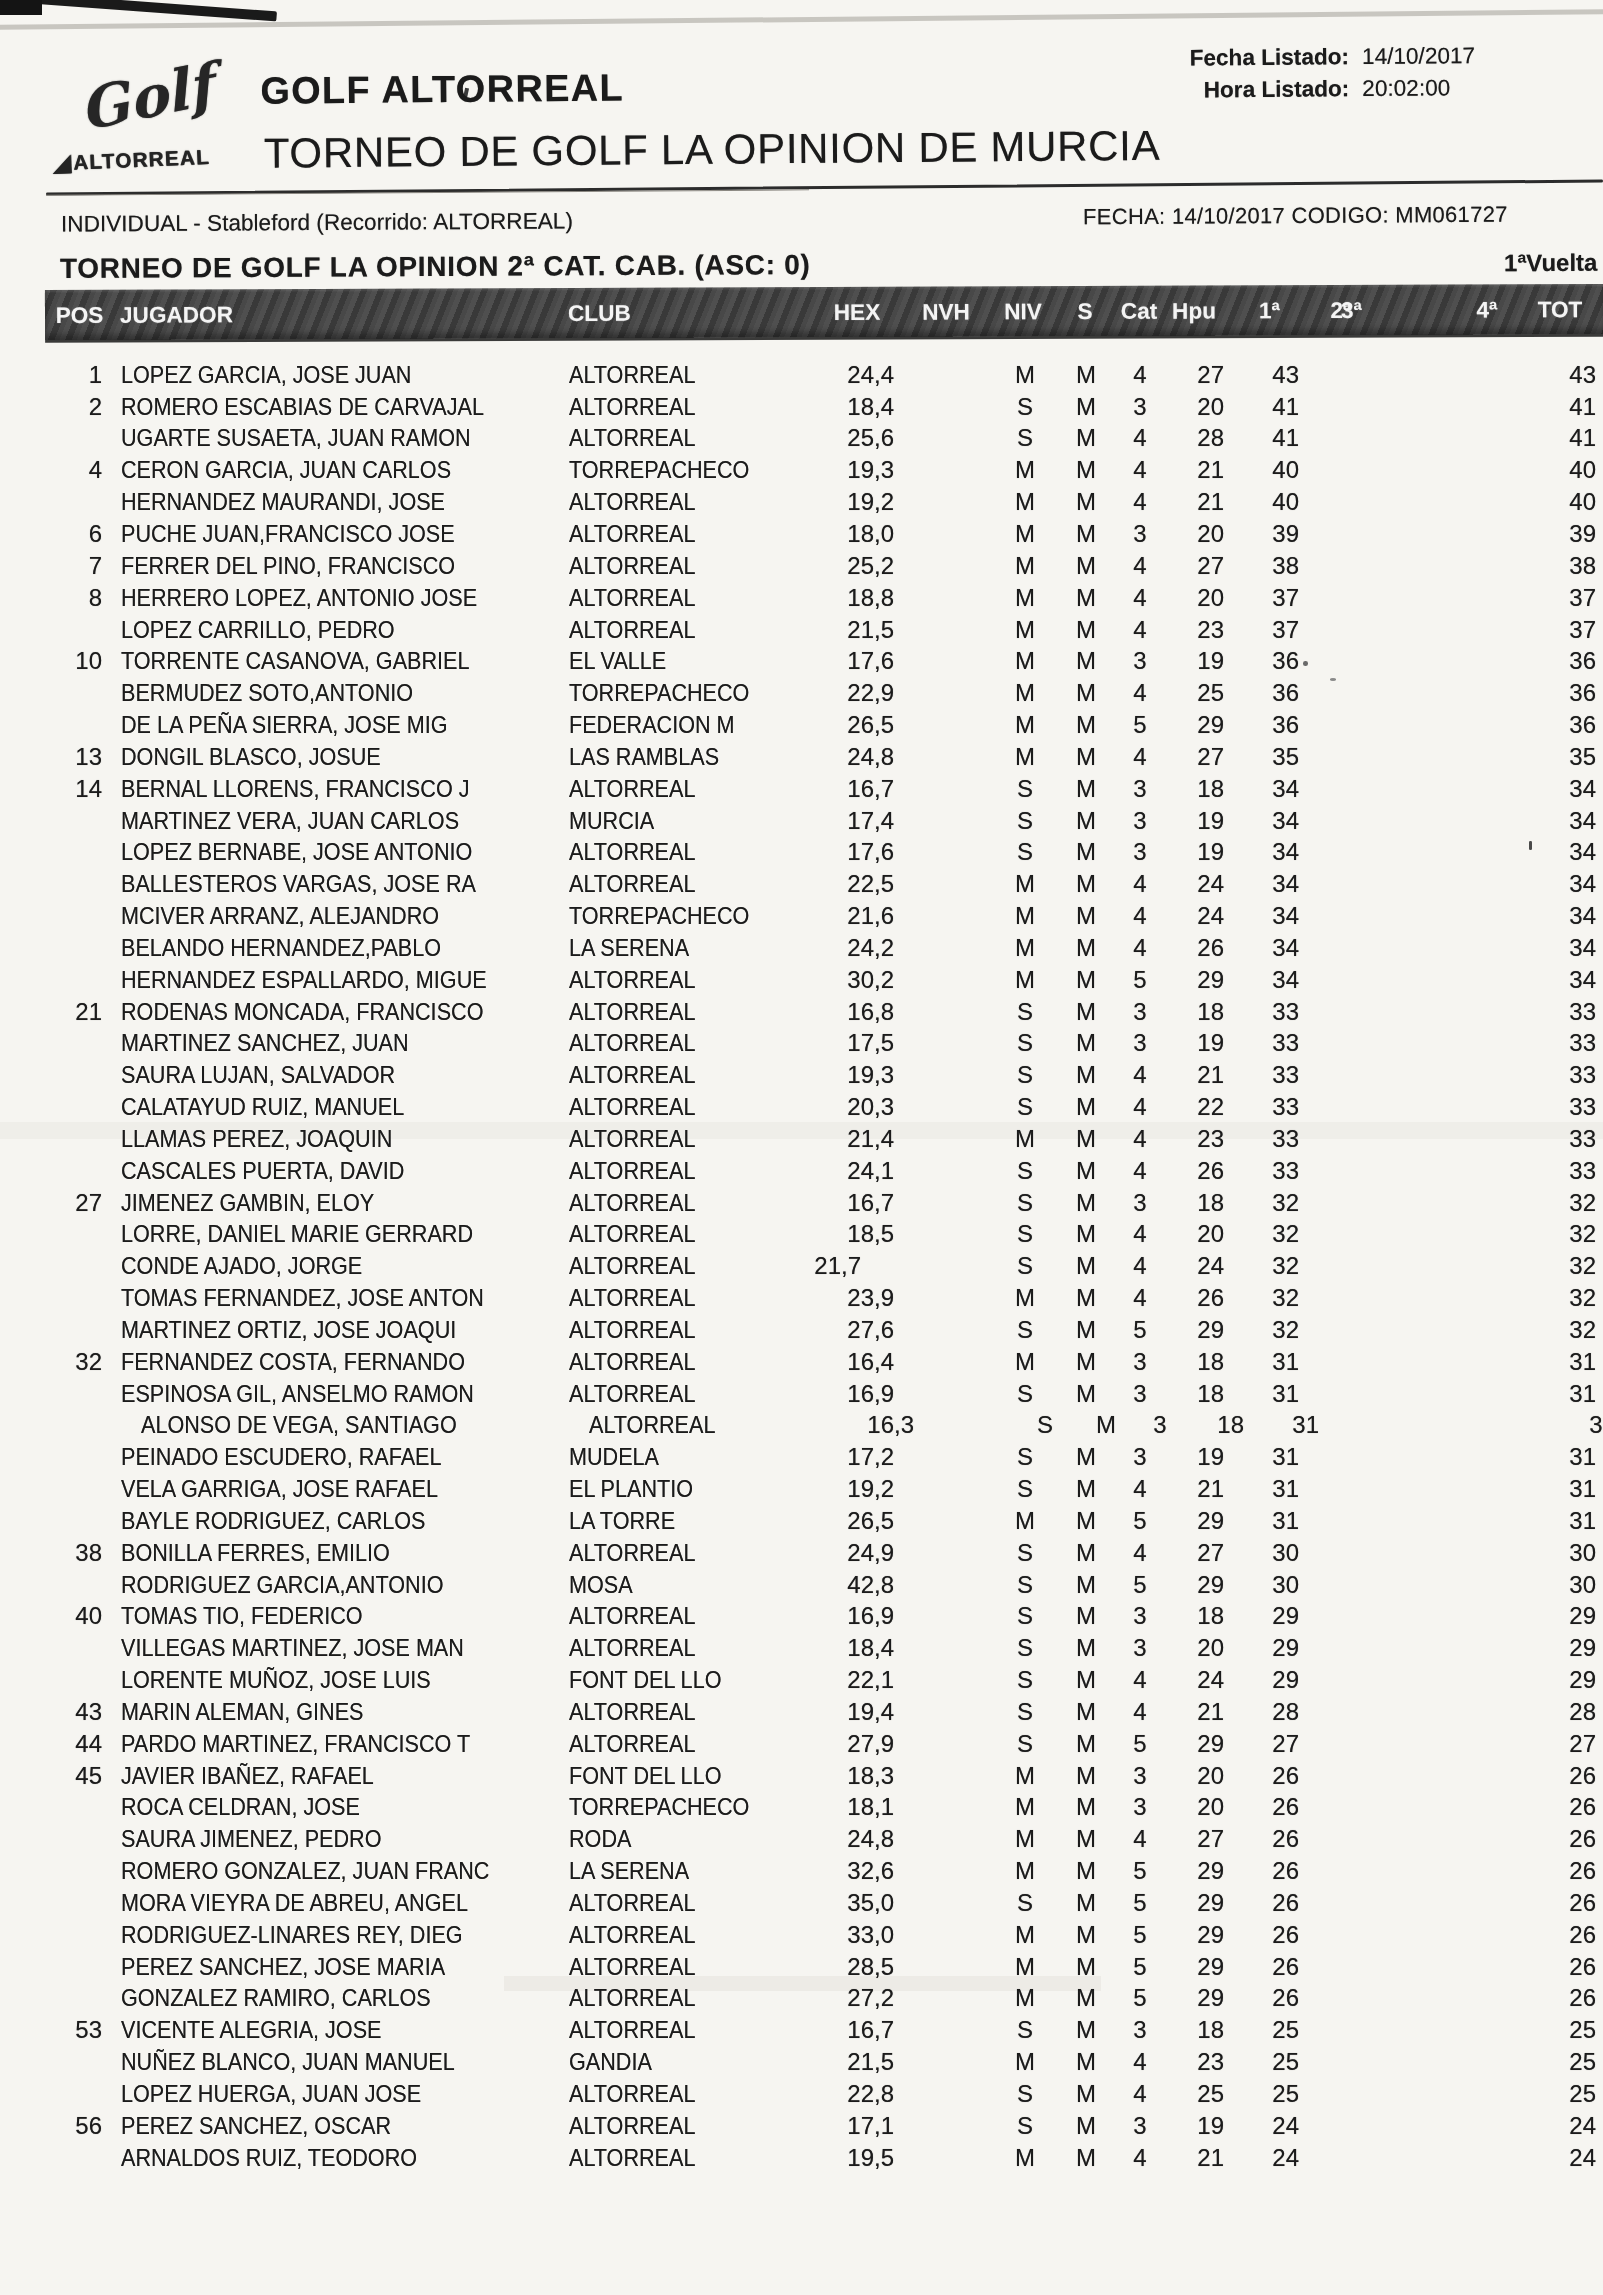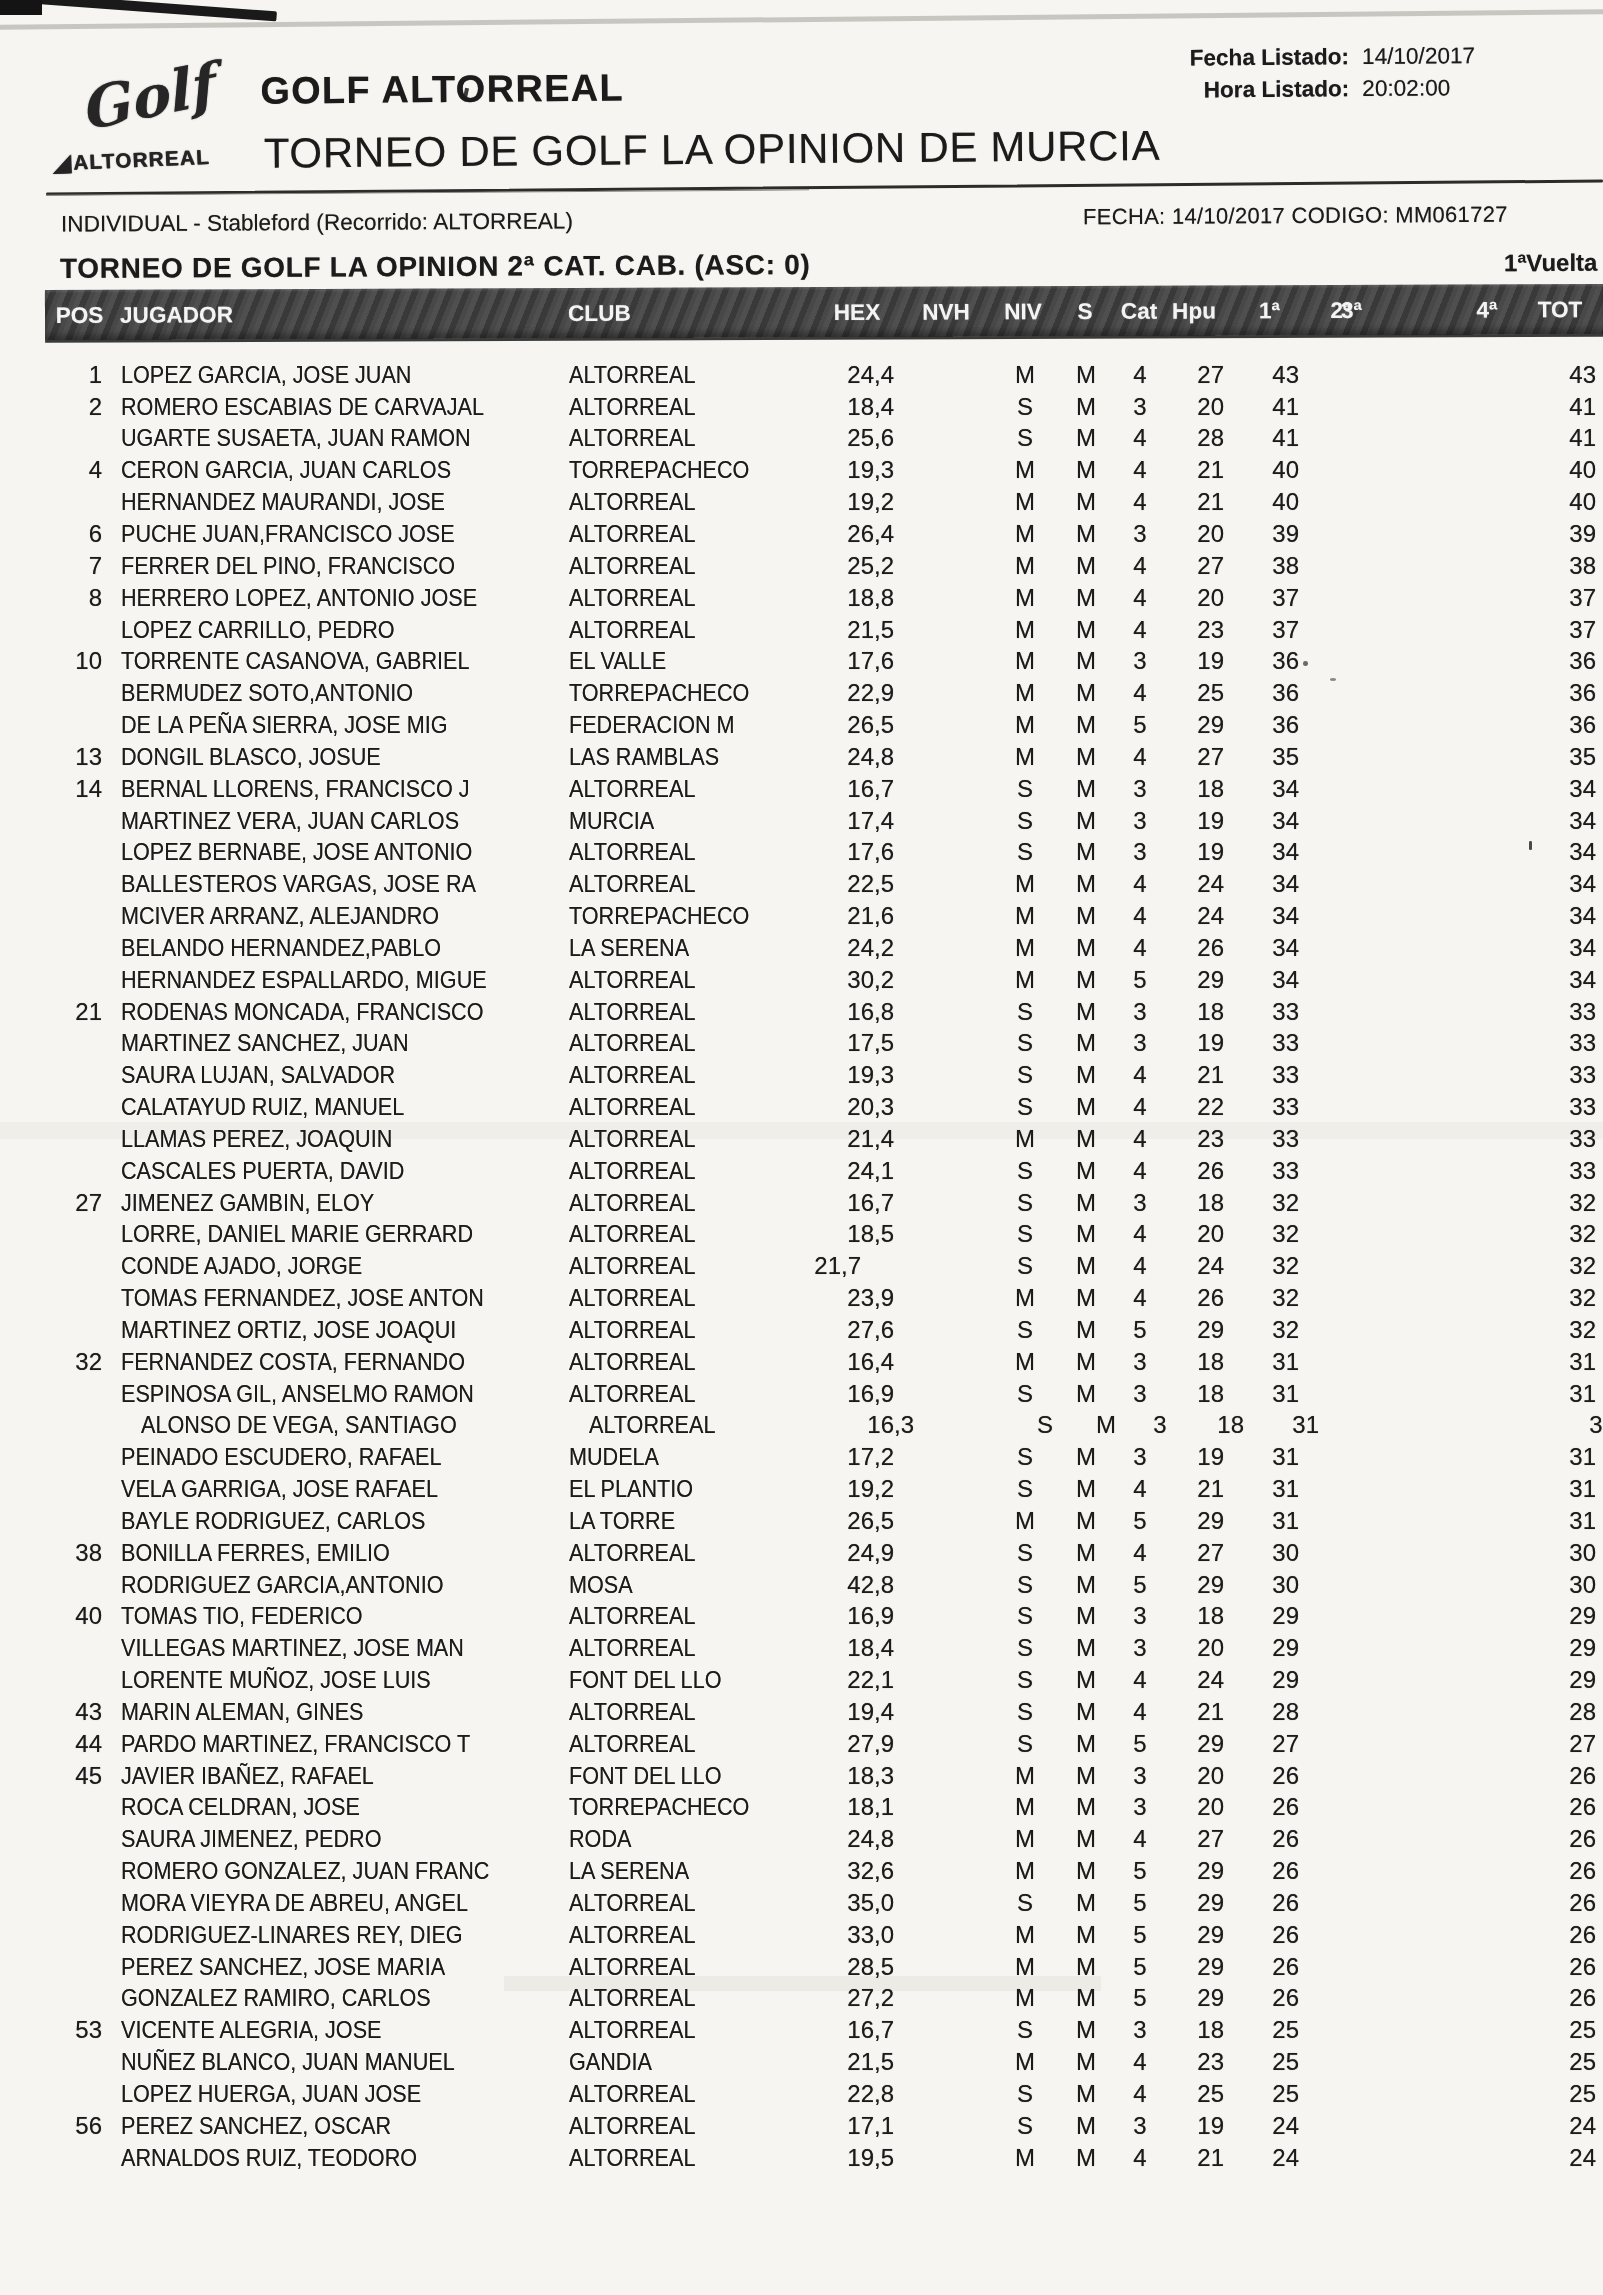--- a/index.html
+++ b/index.html
@@ -195,21 +195,21 @@
         <span class="tcell" style="left: 1242px; width: 57px; text-align: right;">40</span>
         <span class="tcell" style="left: 1317px; width: 53px; text-align: right;"></span>
         <span class="tcell" style="left: 1390px; width: 53px; text-align: right;"></span>
         <span class="tcell" style="left: 1462px; width: 53px; text-align: right;"></span>
         <span class="tcell" style="left: 1527px; width: 69px; text-align: right;">40</span>
       </div>
       <div class="trow" style="top: 518px;">
         <span class="tcell" style="left: 48px; width: 54px; text-align: right;">6</span>
         <span class="tcell cond" style="left: 121px; width: 438px; text-align: left;">PUCHE JUAN,FRANCISCO JOSE</span>
         <span class="tcell cond" style="left: 569px; width: 285px; text-align: left;">ALTORREAL</span>
-        <span class="tcell" style="left: 821px; width: 73px; text-align: right;">26,4</span>
+        <span class="tcell" style="left: 821px; width: 73px; text-align: right;">18,0</span>
         <span class="tcell" style="left: 914px; width: 66px; text-align: center;"></span>
         <span class="tcell" style="left: 997px; width: 56px; text-align: center;">M</span>
         <span class="tcell" style="left: 1063px; width: 46px; text-align: center;">M</span>
         <span class="tcell" style="left: 1116px; width: 48px; text-align: center;">3</span>
         <span class="tcell" style="left: 1167px; width: 57px; text-align: right;">20</span>
         <span class="tcell" style="left: 1242px; width: 57px; text-align: right;">39</span>
         <span class="tcell" style="left: 1317px; width: 53px; text-align: right;"></span>
         <span class="tcell" style="left: 1390px; width: 53px; text-align: right;"></span>
         <span class="tcell" style="left: 1462px; width: 53px; text-align: right;"></span>
         <span class="tcell" style="left: 1527px; width: 69px; text-align: right;">39</span>

